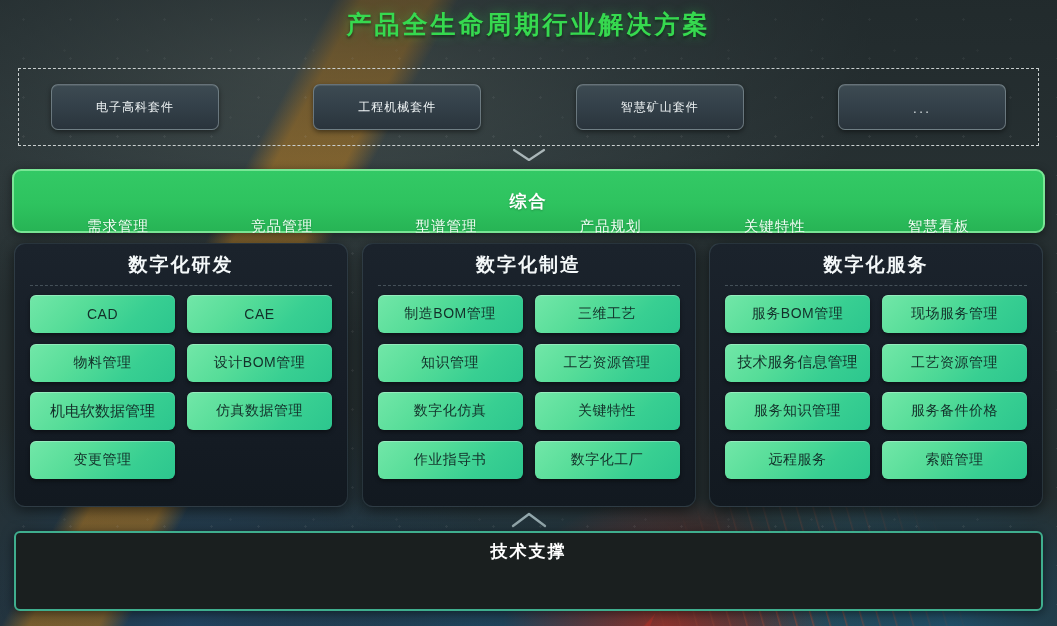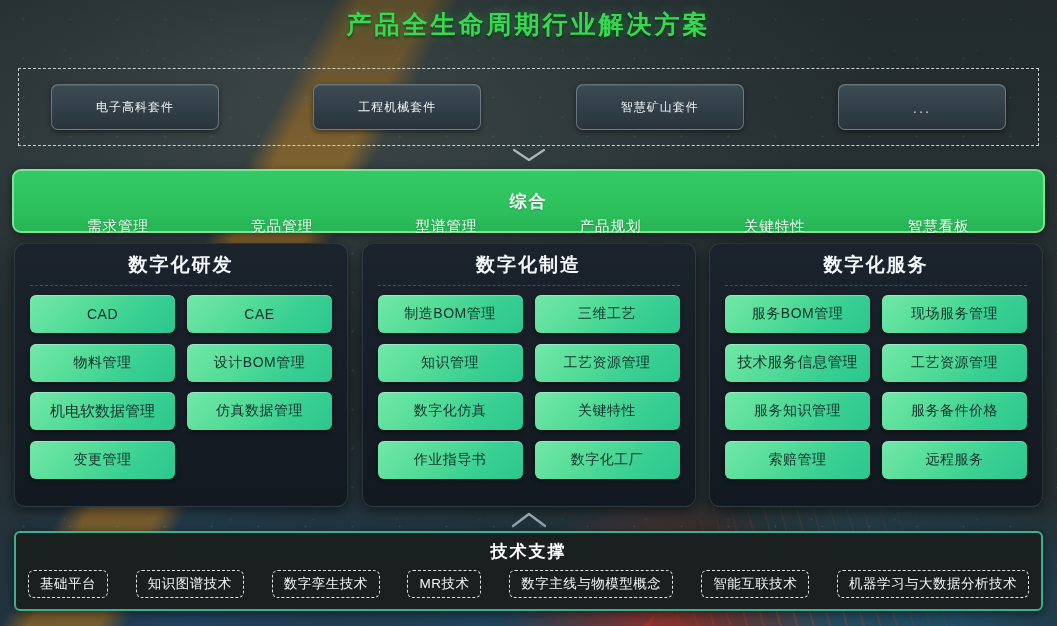--- a/index.html
+++ b/index.html
@@ -302,40 +302,31 @@
 
       <div class="panel">
         <div class="panel-title">数字化服务</div>
         <div class="panel-grid">
           <div class="cell">服务BOM管理</div>
           <div class="cell">现场服务管理</div>
           <div class="cell small">技术服务信息管理</div>
           <div class="cell">工艺资源管理</div>
           <div class="cell">服务知识管理</div>
           <div class="cell">服务备件价格</div>
+          <div class="cell">远程服务</div>
           <div class="cell">索赔管理</div>
-          <div class="cell">远程服务</div>
         </div>
       </div>
 
     </div>
 
     <div class="chevron-up">
       <svg width="36" height="17" viewBox="0 0 36 17">
         <path d="M2 15 L18 3 L34 15" fill="none" stroke="#93a7ac" stroke-width="2.4" stroke-linecap="round" stroke-linejoin="round"></path>
       </svg>
     </div>
 
     <div class="support-panel">
       <div class="support-title">技术支撑</div>
-      <div class="support-tags">
-        <div class="tag">基础平台</div>
-        <div class="tag">知识图谱技术</div>
-        <div class="tag">数字孪生技术</div>
-        <div class="tag">MR技术</div>
-        <div class="tag">数字主线与物模型概念</div>
-        <div class="tag">智能互联技术</div>
-        <div class="tag">机器学习与大数据分析技术</div>
-      </div>
     </div>
 
   </div>
 </div>
 
 </body></html>

